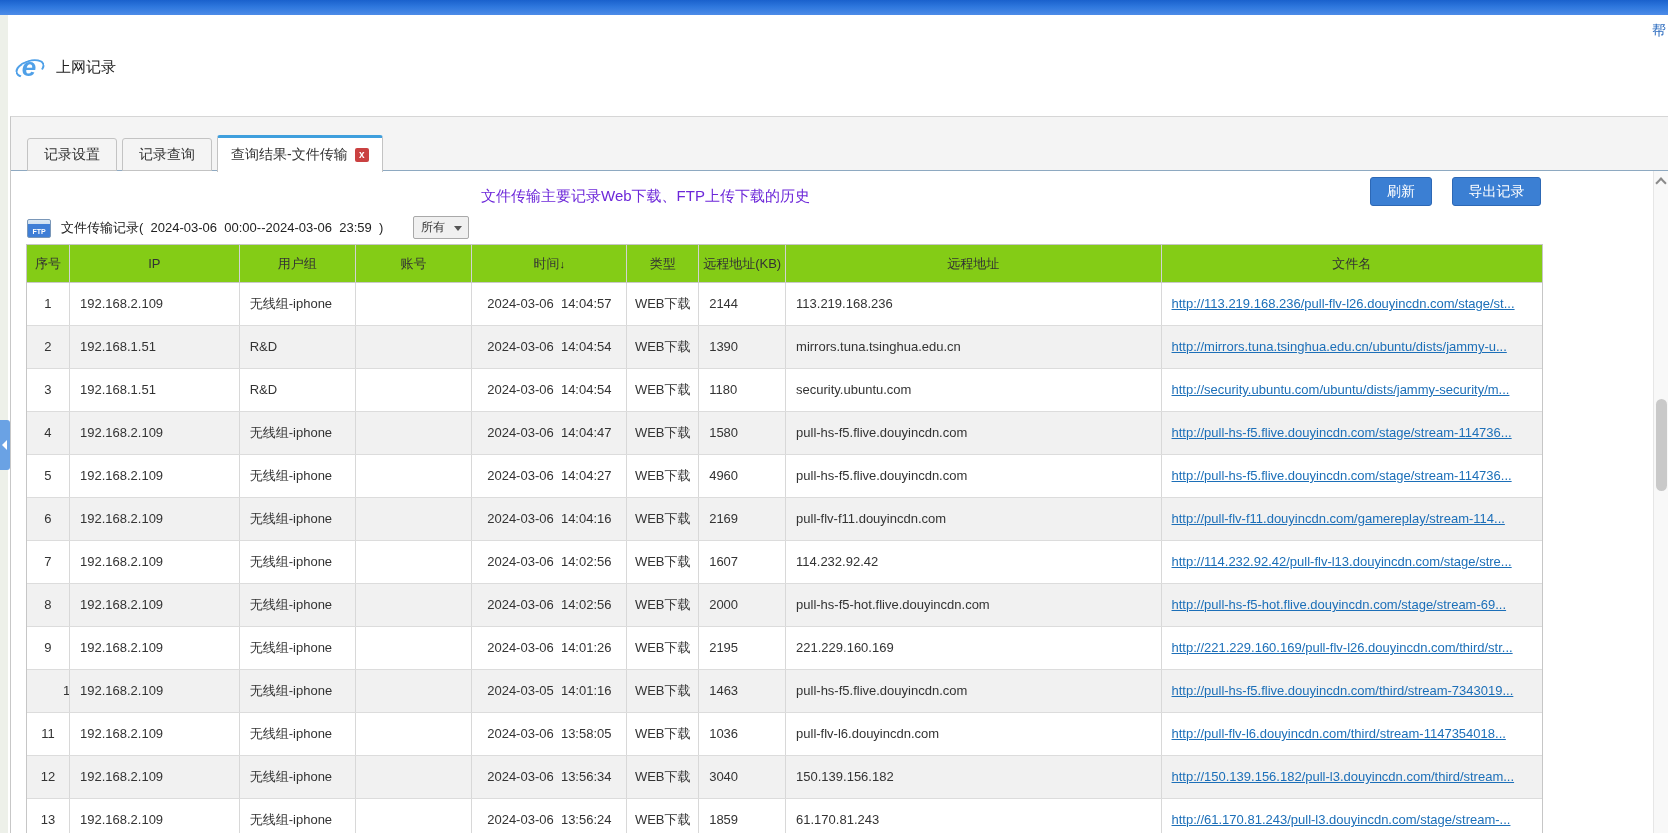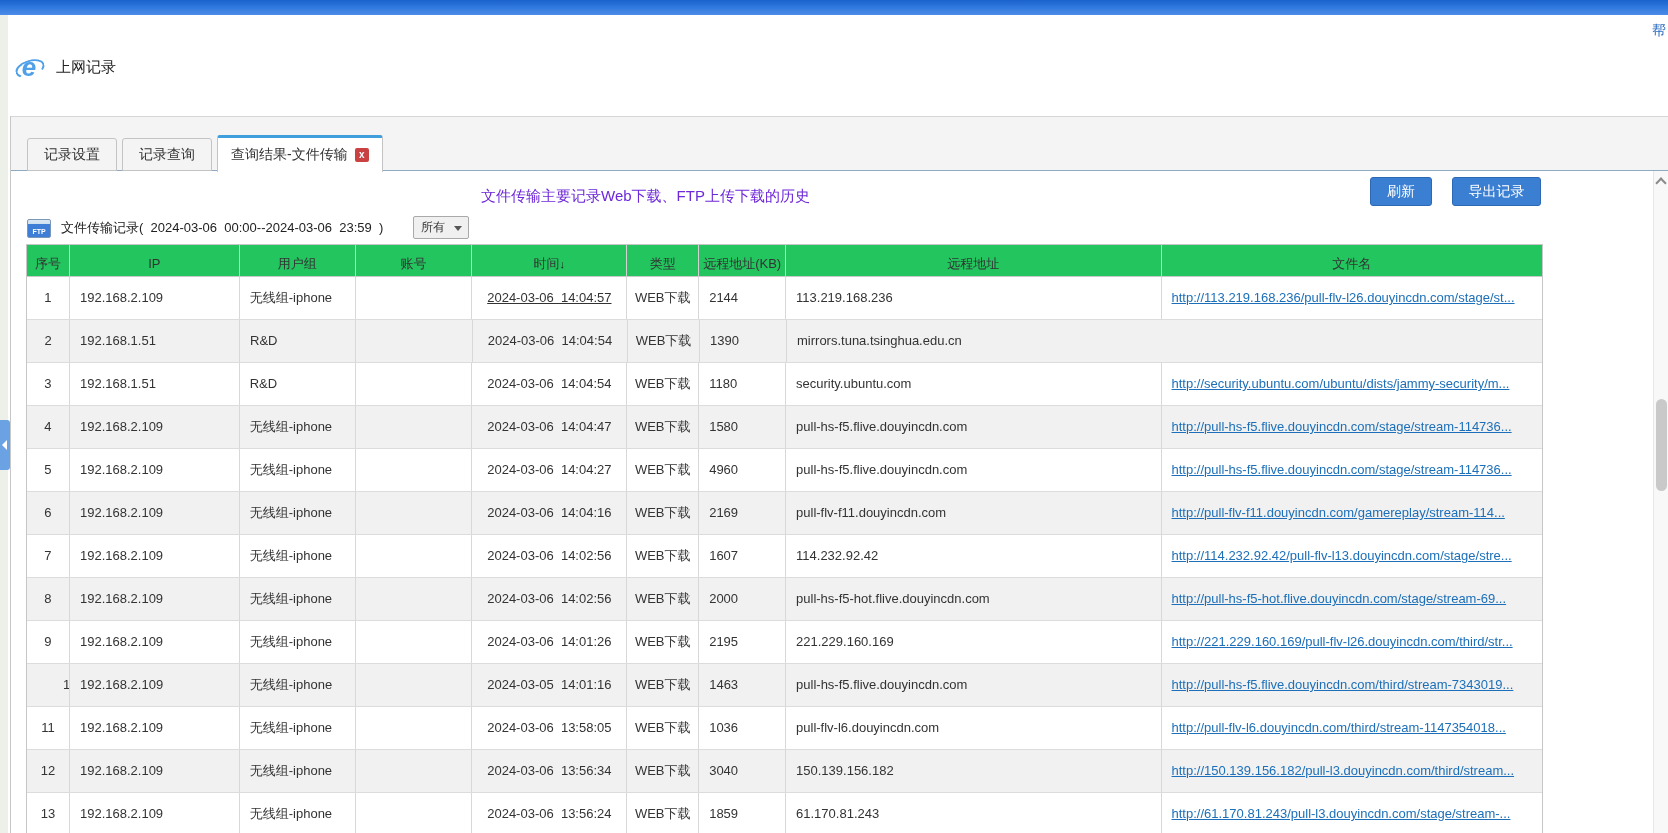--- a/index.html
+++ b/index.html
@@ -65,21 +65,21 @@
     background:#f0f0f0; border:1px solid #a9a9a9; border-radius:2px; font-size:12px;
     color:#333; line-height:21px; padding-left:7px; cursor:pointer; }
   .type-select::after { content:""; position:absolute; right:6px; top:9px; width:0; height:0;
     border-left:4px solid transparent; border-right:4px solid transparent;
     border-top:5px solid #555; }
 
   
   .table-wrap { position:absolute; left:15px; top:73px; width:1517px; height:619px;
     border:1px solid #c6c6c6; border-bottom:none; overflow:hidden; font-size:13px; }
   .trow { display:flex; width:100%; }
-  .thead { background:#22c55e; height:32px; border-bottom:1px solid #c9c9c9; }
+  .thead { background:#84cc16; height:38px; border-bottom:1px solid #c9c9c9; }
   .thead .cell { line-height:37px; color:#333; text-align:center; border-right:1px solid #d2d2d2; }
   .rbody .trow { height:43px; border-bottom:1px solid #dcdcdc; background:#fff; }
   .rbody .trow.even { background:#f1f1f1; }
   .cell { overflow:hidden; white-space:pre; line-height:42px; color:#333; padding:0 4px; }
   .rbody .cell { border-right:1px solid #d8d8d8; }
   .cell:last-child { border-right:none !important; }
   .al-left { text-align:left; padding-left:10px; }
   .al-center { text-align:center; }
   .cell a { color:#1c6fb8; text-decoration:underline; cursor:pointer; }
   .sort-arrow { font-size:11px; color:#222; }
@@ -146,35 +146,36 @@
           <div class="cell" style="width: 87px;">远程地址(KB)</div>
           <div class="cell" style="width: 376px;">远程地址</div>
           <div class="cell" style="width: 381px;">文件名</div>
         </div>
       <div class="rbody">
           <div class="trow">
             <div class="cell al-center" style="width: 43px;">1</div>
             <div class="cell al-left" style="width: 170px;">192.168.2.109</div>
             <div class="cell al-left" style="width: 116px;">无线组-iphone</div>
             <div class="cell al-left" style="width: 117px;"></div>
-            <div class="cell al-center" style="width: 155px; text-decoration: underline;">2024-03-06  14:04:57</div>
+            <div class="cell al-center" style="width: 155px;">2024-03-06  14:04:57</div>
             <div class="cell al-center" style="width: 72px;">WEB下载</div>
             <div class="cell al-left" style="width: 87px;">2144</div>
             <div class="cell al-left" style="width: 376px;">113.219.168.236</div>
             <div class="cell al-left" style="width: 381px;"><a>http://113.219.168.236/pull-flv-l26.douyincdn.com/stage/st...</a></div>
           </div>
           <div class="trow even">
             <div class="cell al-center" style="width: 43px;">2</div>
             <div class="cell al-left" style="width: 170px;">192.168.1.51</div>
             <div class="cell al-left" style="width: 116px;">R&amp;D</div>
             <div class="cell al-left" style="width: 117px;"></div>
             <div class="cell al-center" style="width: 155px;">2024-03-06  14:04:54</div>
             <div class="cell al-center" style="width: 72px;">WEB下载</div>
             <div class="cell al-left" style="width: 87px;">1390</div>
             <div class="cell al-left" style="width: 376px;">mirrors.tuna.tsinghua.edu.cn</div>
+            <div class="cell al-left" style="width: 381px;"><a>http://mirrors.tuna.tsinghua.edu.cn/ubuntu/dists/jammy-u...</a></div>
           </div>
           <div class="trow">
             <div class="cell al-center" style="width: 43px;">3</div>
             <div class="cell al-left" style="width: 170px;">192.168.1.51</div>
             <div class="cell al-left" style="width: 116px;">R&amp;D</div>
             <div class="cell al-left" style="width: 117px;"></div>
             <div class="cell al-center" style="width: 155px;">2024-03-06  14:04:54</div>
             <div class="cell al-center" style="width: 72px;">WEB下载</div>
             <div class="cell al-left" style="width: 87px;">1180</div>
             <div class="cell al-left" style="width: 376px;">security.ubuntu.com</div>

